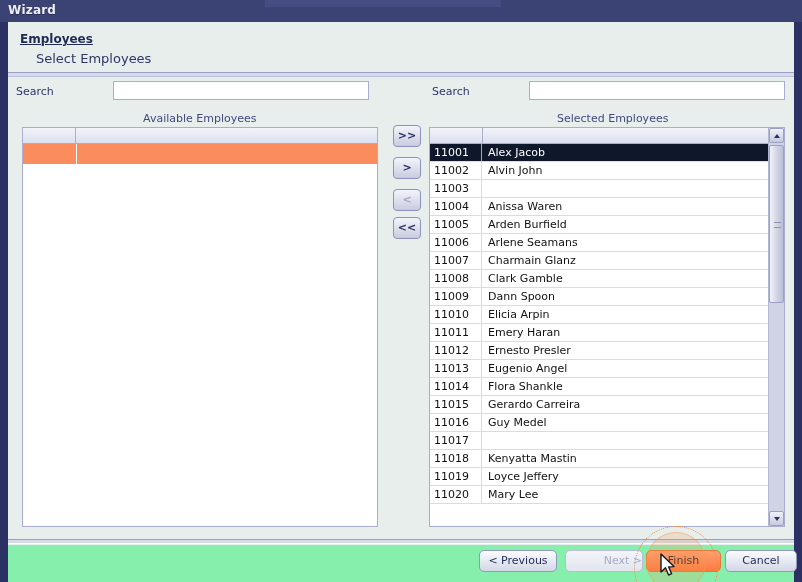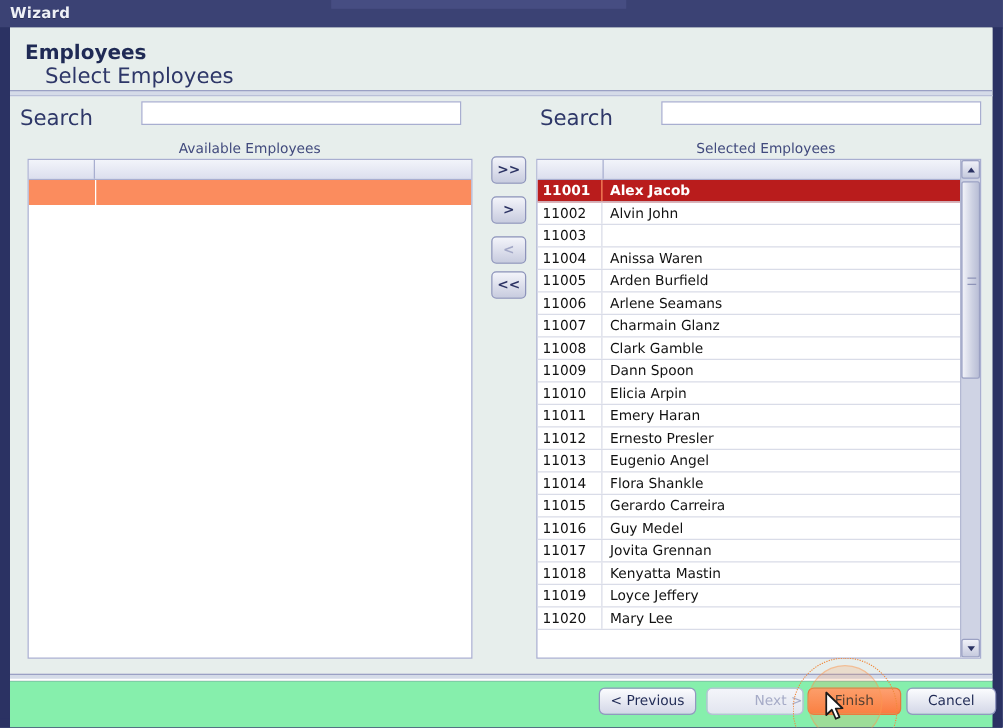--- a/index.html
+++ b/index.html
@@ -72,49 +72,50 @@
   }
   .header-zone {
     position: absolute;
     left: 0; top: 0;
     width: 786px; height: 50px;
     background: #e7eeec;
   }
   .hdr-title {
     position: absolute;
     left: 12px; top: 10px;
-    font-size: 16px;
+    font-size: 12px;
     font-weight: bold;
     color: #1f2a55;
+    text-decoration: underline;
   }
   .hdr-sub {
     position: absolute;
     left: 28px; top: 29px;
-    font-size: 17px;
+    font-size: 13px;
     color: #2e3768;
   }
   .hdr-rule {
     position: absolute;
     left: 0; top: 50px;
     width: 786px; height: 3px;
     border-top: 1px solid #9aa0c4;
     border-bottom: 1px solid #ffffff;
     background: #d5dbe8;
   }
   .hdr-rule2 {
     position: absolute;
     left: 0; top: 54px;
     width: 786px; height: 1px;
     background: #b9c0d8;
   }
 
   
   .lbl {
     position: absolute;
-    font-size: 17px;
+    font-size: 11px;
     color: #2e3768;
   }
   .search-box {
     position: absolute;
     height: 19px;
     background: #ffffff;
     border: 1px solid #a8aed0;
     box-shadow: inset 0 0 0 1px #ffffff;
     box-sizing: border-box;
   }
@@ -183,22 +184,21 @@
     position: absolute;
     left: 53px; top: 0;
     right: 0;
     padding-left: 5px;
     box-sizing: border-box;
     font-size: 11px;
     color: #111111;
     height: 17px;
   }
   .row.selected {
-    background: #b91c1c;
-    font-weight: bold;
+    background: #0f172a;
   }
   .row.selected .c-id,
   .row.selected .c-name {
     color: #ffffff;
     border-right-color: #fb8c5e;
   }
 
   
   #left-grid-head .hcell.a { left: 0; width: 53px; }
   #left-grid-head .hcell.b { left: 53px; width: 301px; border-right: 0; }
@@ -483,21 +483,20 @@
           <div class="row">
             <div class="c-id">11015</div>
             <div class="c-name">Gerardo Carreira</div>
           </div>
           <div class="row">
             <div class="c-id">11016</div>
             <div class="c-name">Guy Medel</div>
           </div>
           <div class="row">
             <div class="c-id">11017</div>
-            <div class="c-name">Jovita Grennan</div>
           </div>
           <div class="row">
             <div class="c-id">11018</div>
             <div class="c-name">Kenyatta Mastin</div>
           </div>
           <div class="row">
             <div class="c-id">11019</div>
             <div class="c-name">Loyce Jeffery</div>
           </div>
           <div class="row">

